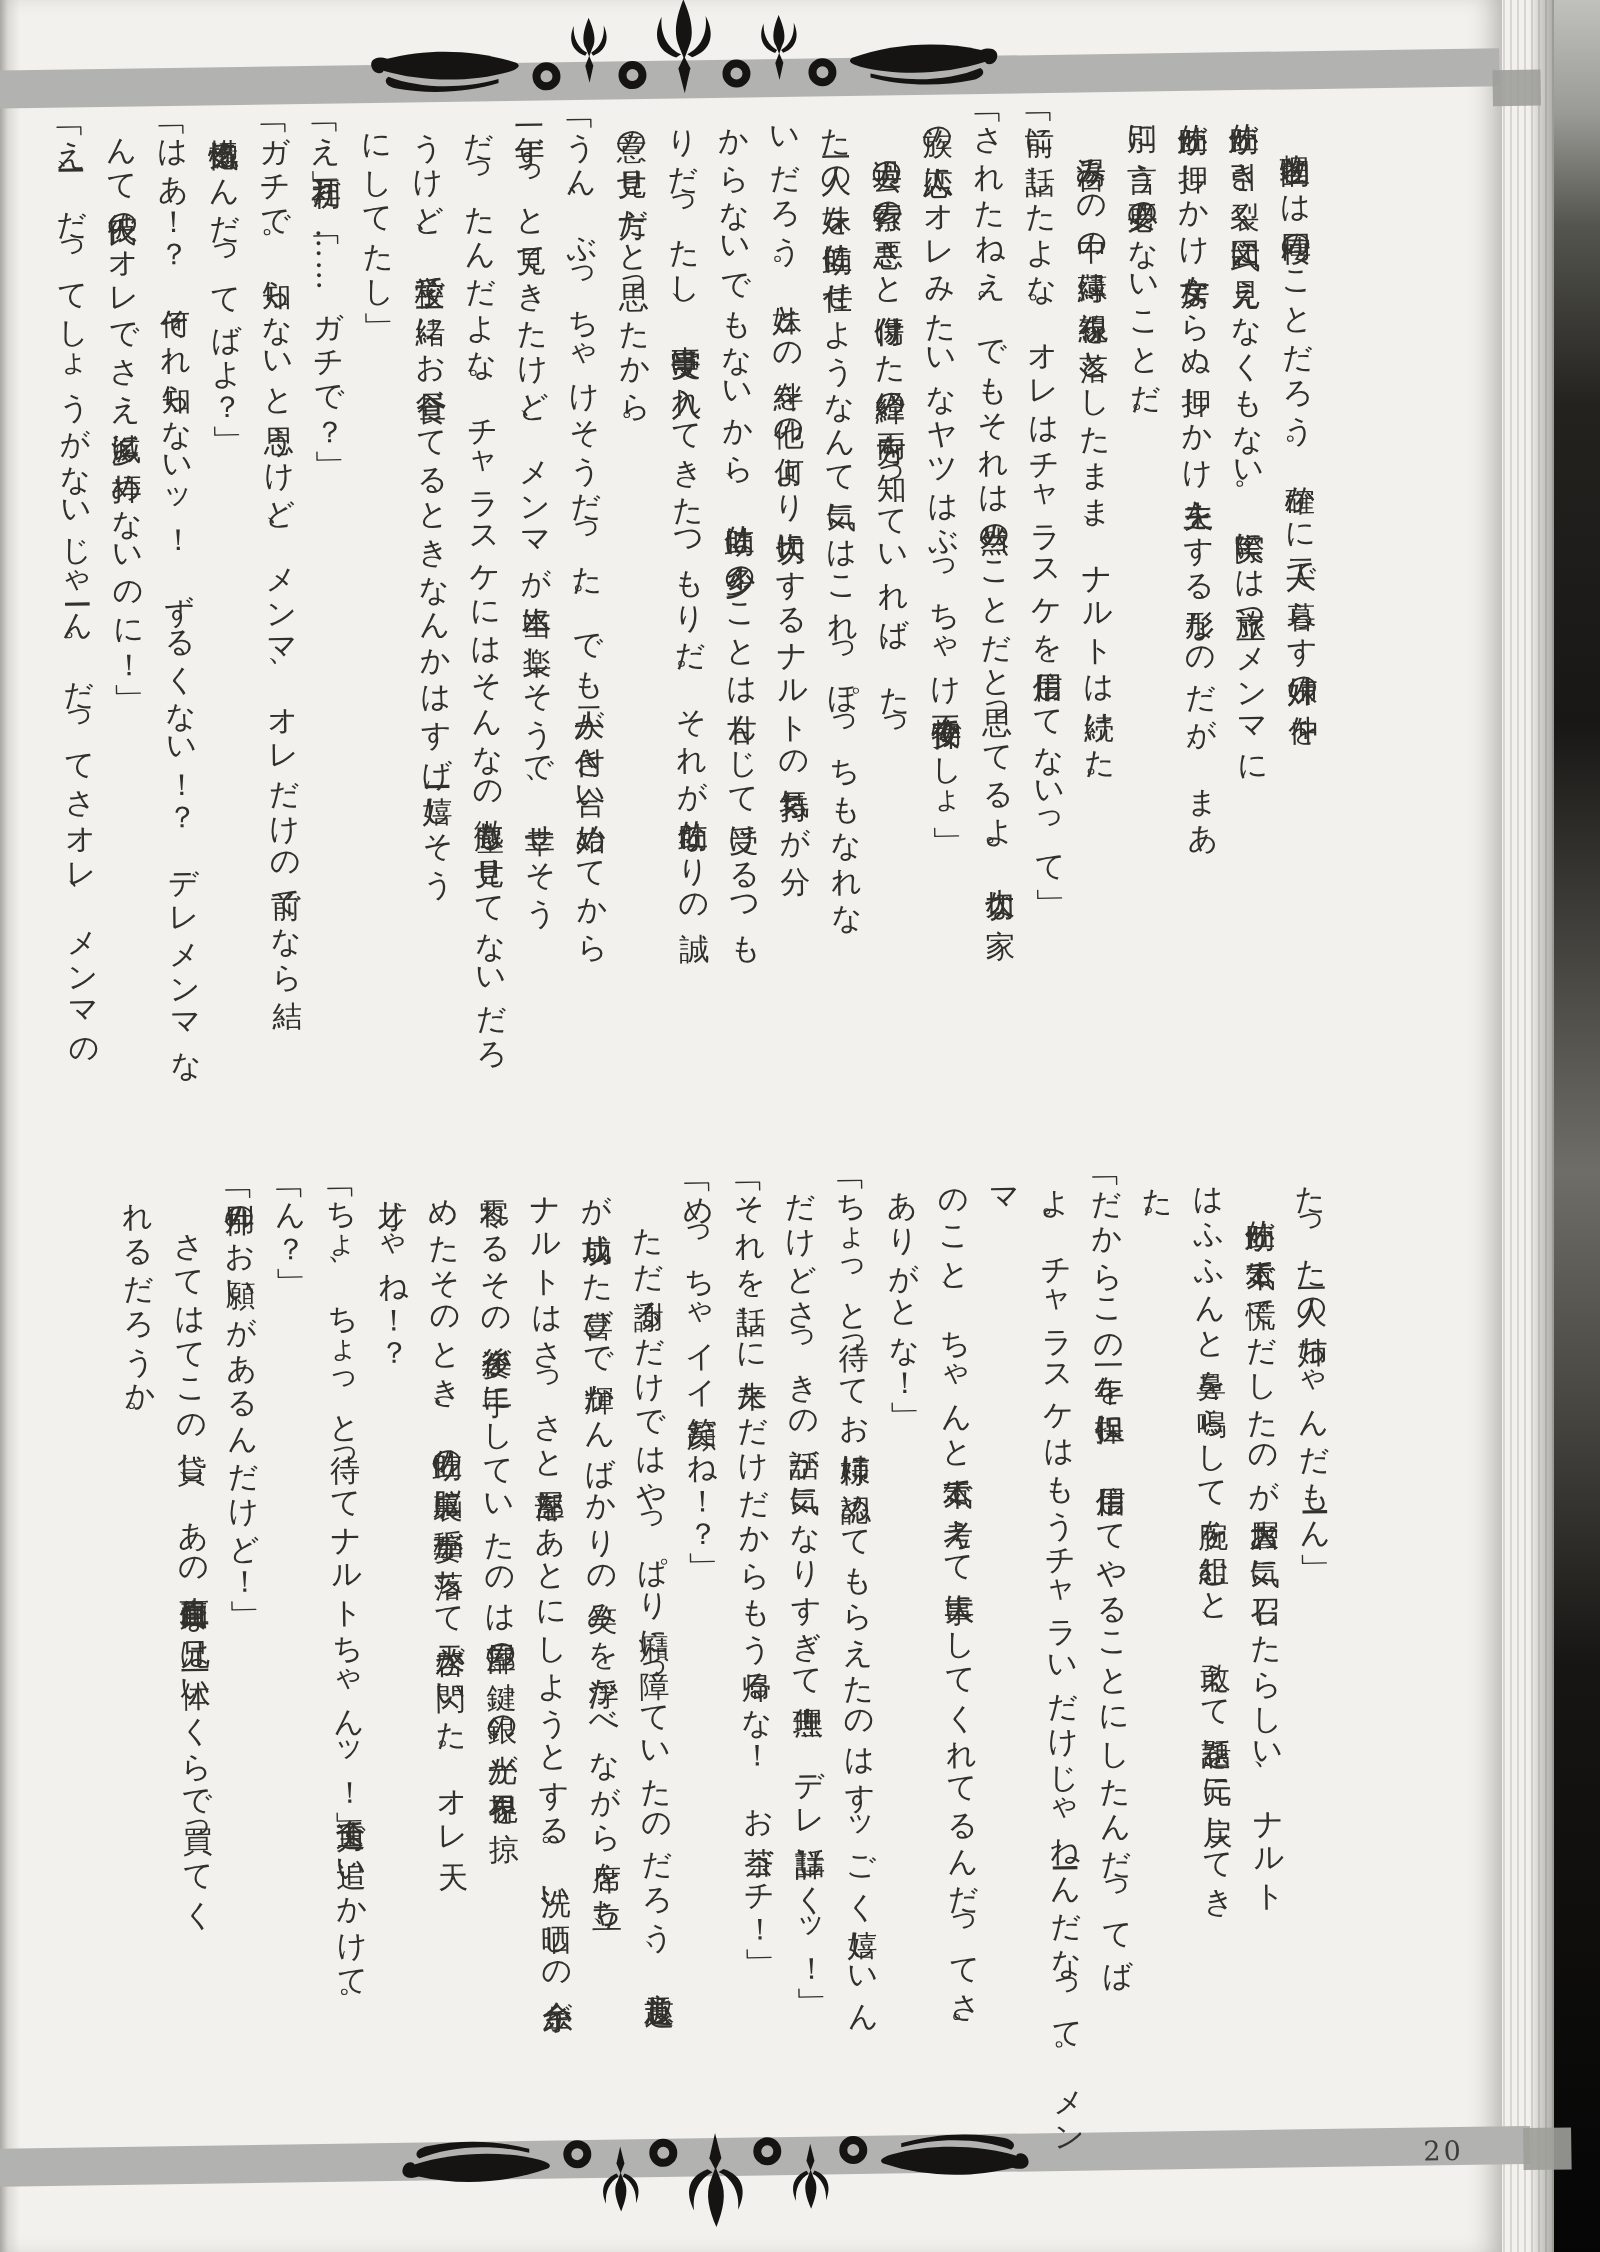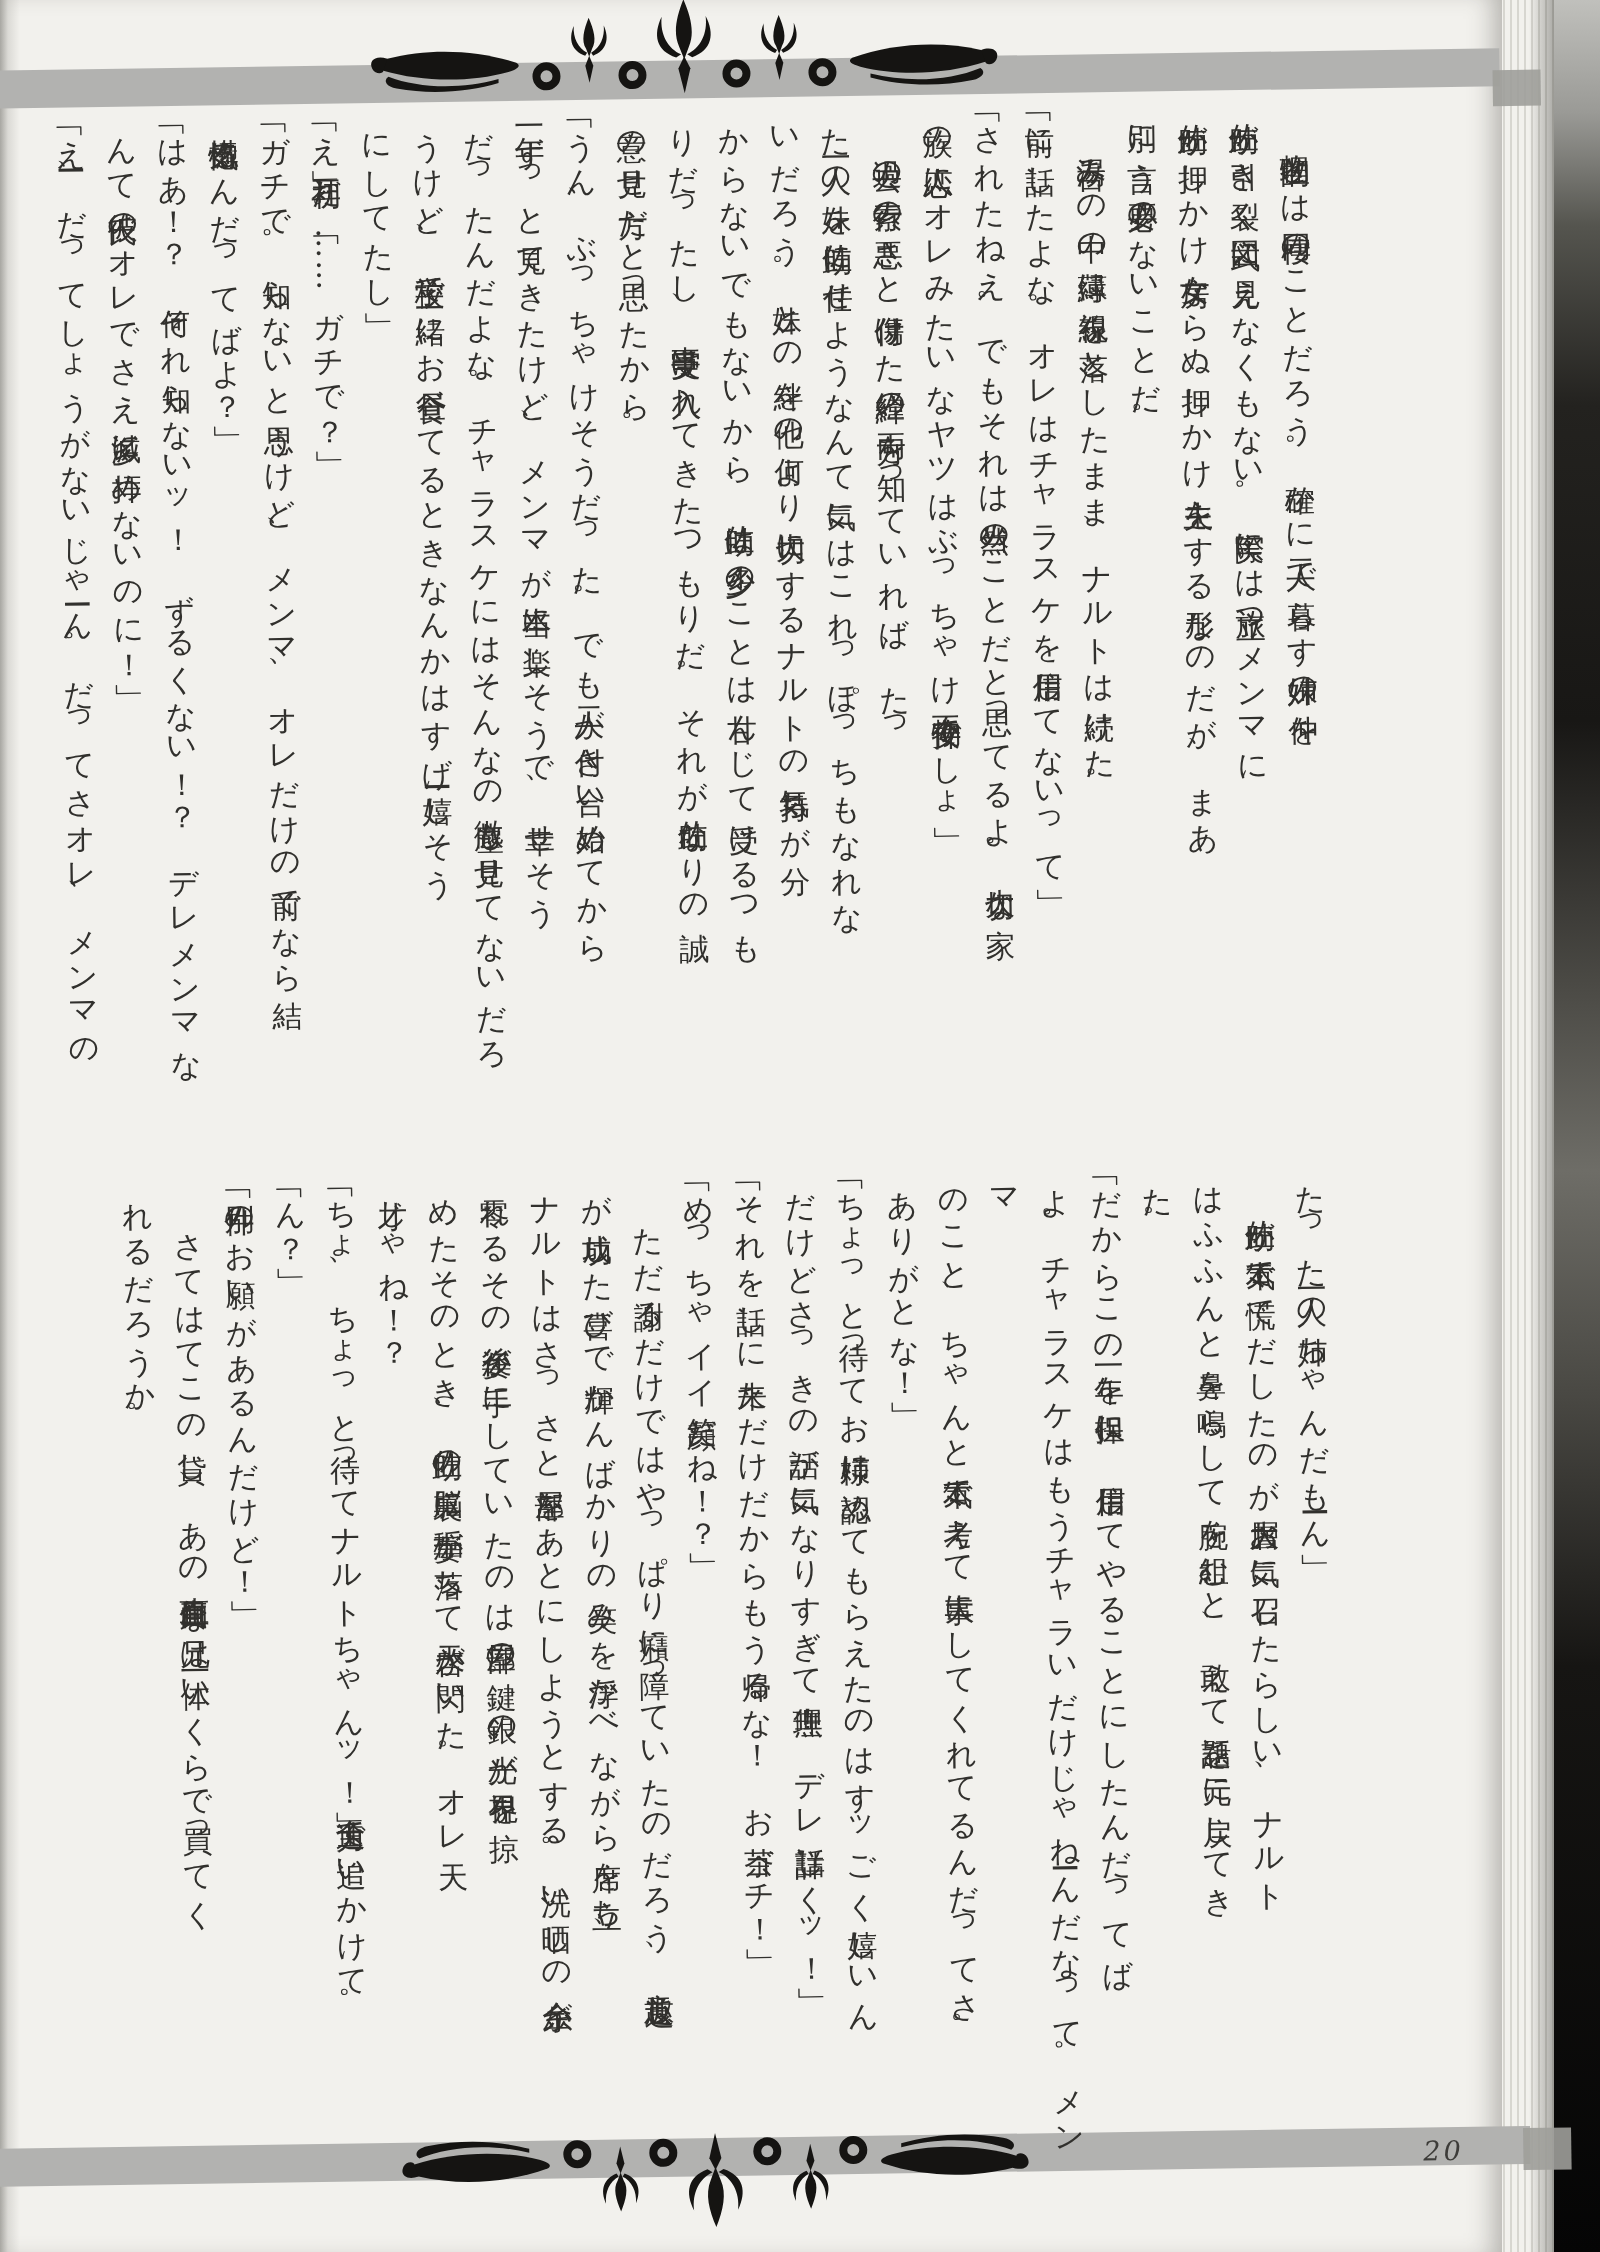--- a/index.html
+++ b/index.html
@@ -65,21 +65,21 @@
     letter-spacing:2px;
     color:#31302d;
     white-space:pre-line;
     font-kerning:none;
   }
   #block-top{top:118px; height:975px;}
   #block-bottom{top:1183px; height:975px;}
   
   #page-number{
     position:absolute; left:1408px; top:2156px;
-    font-size:27px; letter-spacing:3px; color:#3d3c39;font-style:italic;
+    font-size:27px; letter-spacing:3px; color:#3d3c39;
   }
 </style>
 </head>
 <body>
 
 <div id="stage">
 
   <div id="bg-dark"></div>
   <div id="page-edges"></div>
 

